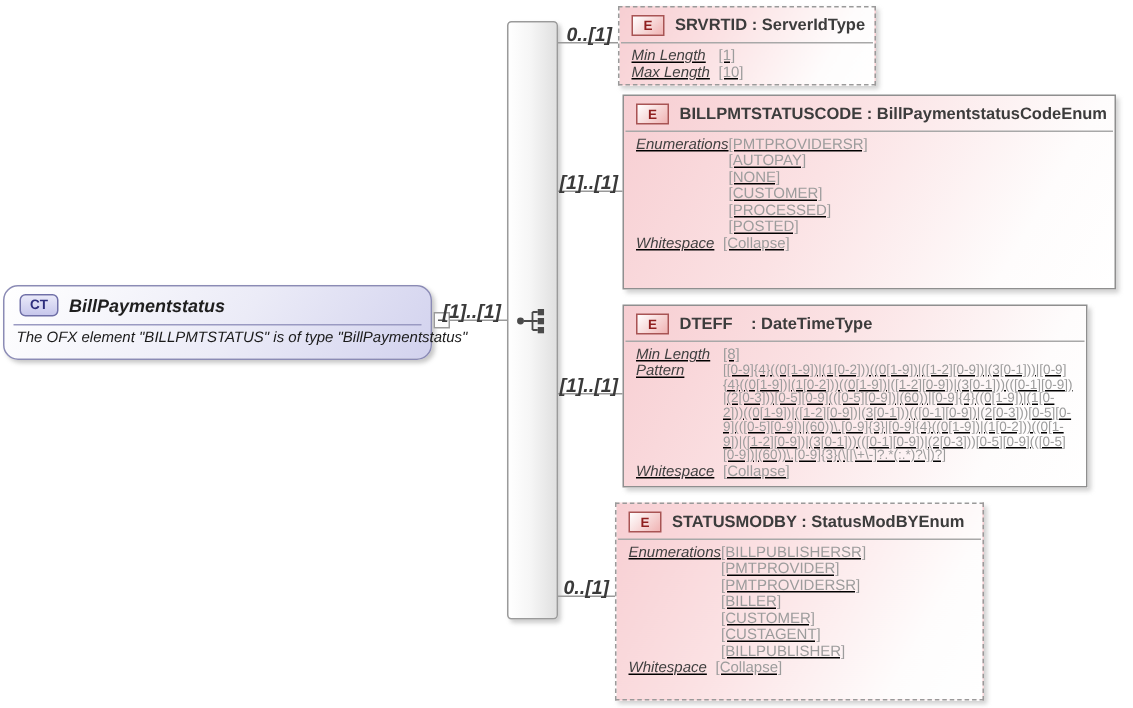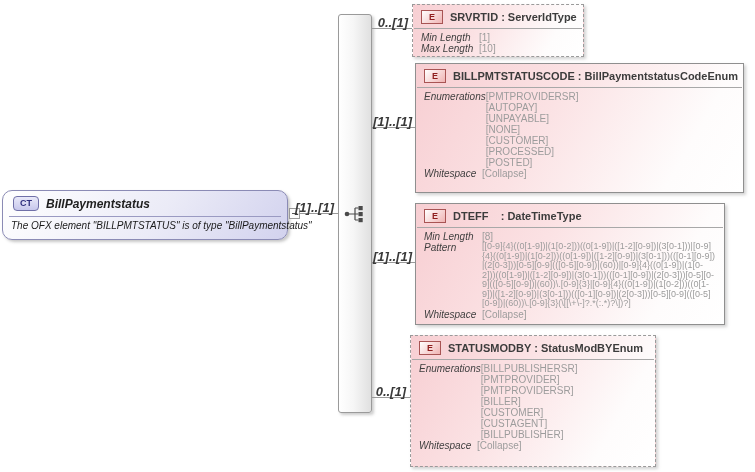--- a/index.html
+++ b/index.html
@@ -43,21 +43,21 @@
             background:linear-gradient(120deg,#f7ced2 0%,#fbe2e4 40%,#fefcfc 80%,#ffffff 100%);
             box-shadow:2px 2px 3px rgba(140,140,140,.4); }
   .el-box.solid  { border:1px solid #8f8f8f; }
   .el-box.dashed { border:1px dashed #9a9a9a; }
   .el-header { display:flex; align-items:center; gap:7px; padding:5px 8px 4px; }
   .e-badge { flex:0 0 auto; width:20px; height:12px; line-height:12px; text-align:center;
              font-size:9px; font-weight:bold; color:#8f1f1f; border:1px solid #a85454;
              background:linear-gradient(135deg,#ffffff,#f0b4b4); }
   .el-title { font-size:11px; font-weight:bold; color:#3c3c3c; white-space:pre; }
   .el-sep { height:1px; background:#a8a8a8; margin:0 1px 3px; }
-  .el-facets { padding:0 8px 4px; }
+  .el-facets { padding:0 8px 4px;text-decoration:underline; }
   .facet-row { display:flex; align-items:flex-start; font-size:10px; line-height:11px; }
   .facet-label { flex:0 0 58px; font-style:italic; color:#3f3f3f; }
   .facet-values { flex:1; color:#9c9c9c; }
   .facet-value { color:#9c9c9c; }
   .facet-values.wrap .facet-value { font-size:9px; line-height:9.5px; word-break:break-all; }
 </style>
 </head>
 <body>
 
 <div class="canvas">
@@ -127,21 +127,20 @@
       <span class="e-badge">E</span>
       <span class="el-title">BILLPMTSTATUSCODE : BillPaymentstatusCodeEnum</span>
     </div>
     <div class="el-sep"></div>
     <div class="el-facets">
         <div class="facet-row">
           <span class="facet-label">Enumerations</span>
           <span class="facet-values">
             <div class="facet-value">[PMTPROVIDERSR]</div>
             <div class="facet-value">[AUTOPAY]</div>
-            <div class="facet-value">[UNPAYABLE]</div>
             <div class="facet-value">[NONE]</div>
             <div class="facet-value">[CUSTOMER]</div>
             <div class="facet-value">[PROCESSED]</div>
             <div class="facet-value">[POSTED]</div>
           </span>
         </div>
         <div class="facet-row">
           <span class="facet-label">Whitespace</span>
           <span class="facet-values">
             <div class="facet-value">[Collapse]</div>

